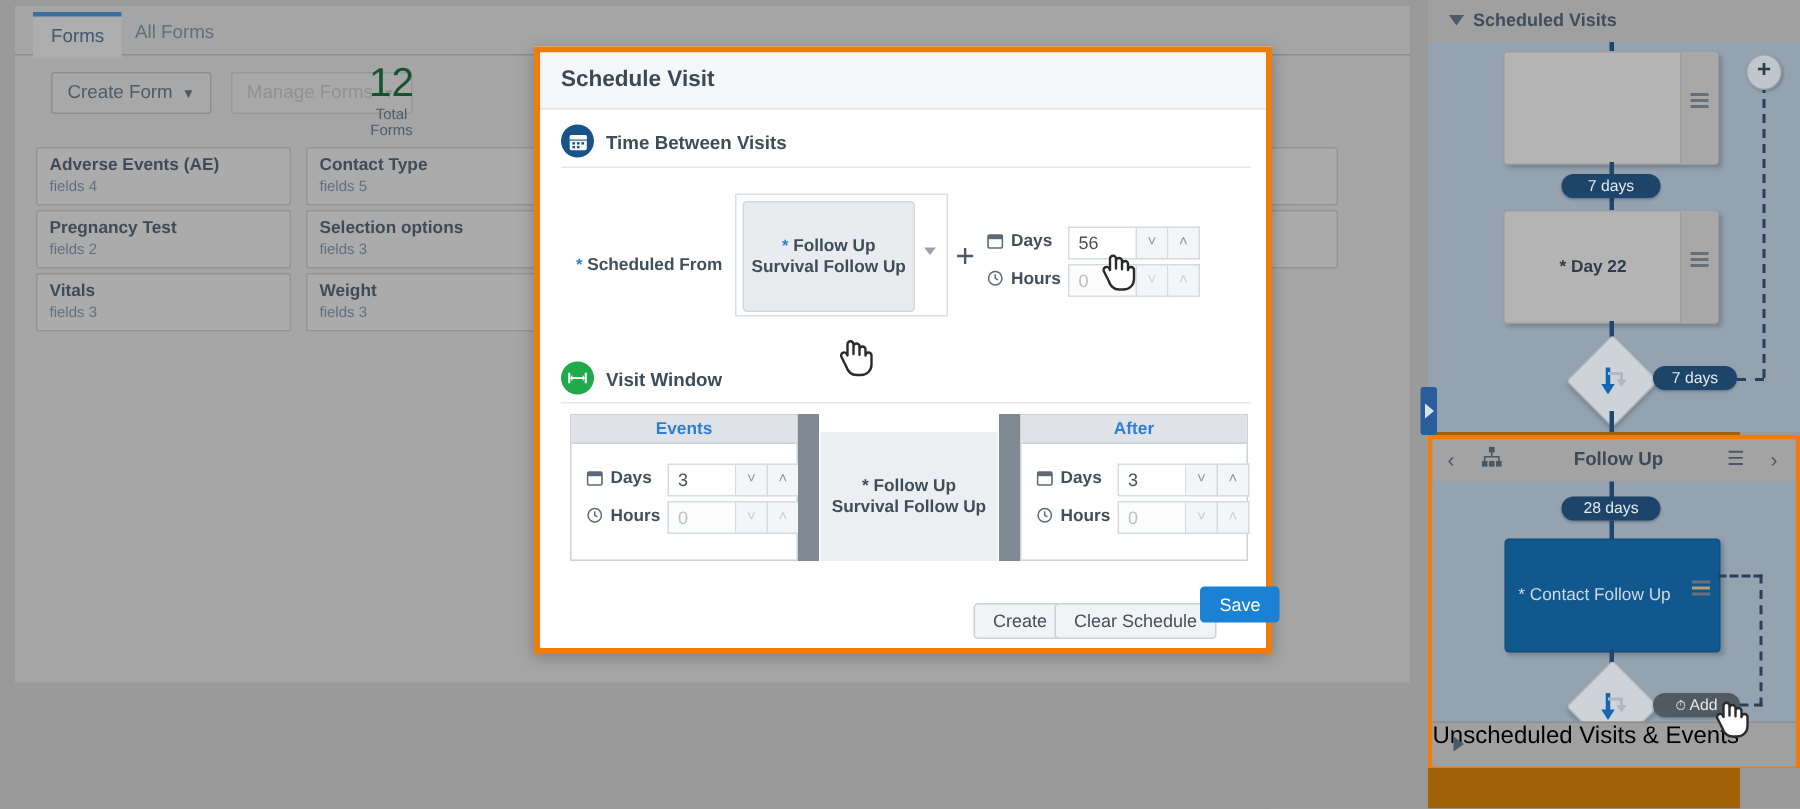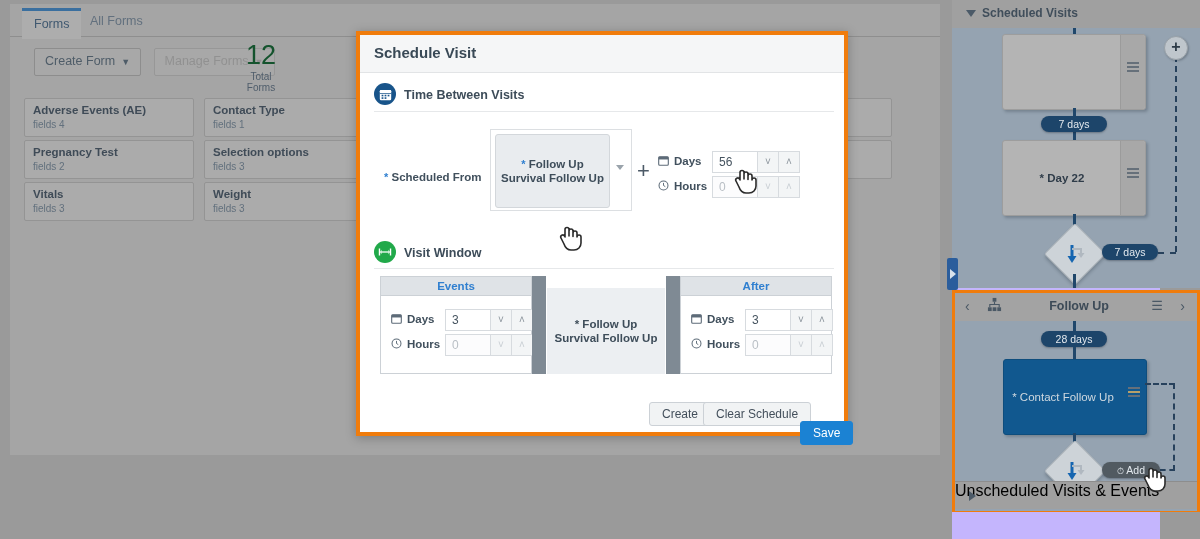--- a/index.html
+++ b/index.html
@@ -51,21 +51,21 @@
   .warn-badge{
     position:absolute;left:347px;top:150px;width:19px;height:19px;
     border-radius:50%;background:#d96a1f;border:2px solid #c4musk;
     box-sizing:border-box;border:2px solid #b8571a;
   }
   .warn-badge:after{content:"";position:absolute;left:5px;top:4px;width:8px;height:9px;
     border:1.5px solid #f2d5bb;border-radius:1px;}
   
   #sched-panel{
     position:absolute;left:952px;top:0;width:208px;height:539px;
-    background:#c4b5fd;
+    background:#a16207;
   }
   .sec-header{
     position:absolute;left:0;width:248px;height:28px;
     background:#a0a0a0;border-bottom:1px solid #8d8d8d;
   }
   .sec-header .cap{
     position:absolute;left:30px;top:6px;font-size:12px;font-weight:bold;color:#404e5b;
   }
   .tri{position:absolute;left:14px;top:10px;width:0;height:0;}
   .tri.down{border-left:5px solid transparent;border-right:5px solid transparent;
@@ -237,21 +237,21 @@
         <div class="total-num">12</div>
         <div class="total-lbl">Total Forms</div>
       </div>
 
       <div class="form-card" style="left:14px;top:94px;">
         <div class="fc-title">Adverse Events (AE)</div>
         <div class="fc-sub">fields 4</div>
       </div>
       <div class="form-card" style="left:194px;top:94px;">
         <div class="fc-title">Contact Type</div>
-        <div class="fc-sub">fields 1</div>
+        <div class="fc-sub">fields 5</div>
       </div>
       <div class="form-card" style="left:14px;top:136px;">
         <div class="fc-title">Pregnancy Test</div>
         <div class="fc-sub">fields 2</div>
       </div>
       <div class="form-card" style="left:194px;top:136px;">
         <div class="fc-title">Selection options</div>
         <div class="fc-sub">fields 3</div>
       </div>
       <div class="form-card" style="left:14px;top:178px;">
@@ -519,21 +519,21 @@
         <div class="spin-lbl">Hours</div>
         <div class="spin-in dim" style="left:54px;top:0;">0</div>
         <div class="spin-btn dim" style="left:100px;top:0;">˅</div>
         <div class="spin-btn dim" style="left:121px;top:0;">˄</div>
       </div>
     </div>
   </div>
 
   <div class="dlg-btn" style="left:289px;top:367px;">Create</div>
   <div class="dlg-btn" style="left:343px;top:367px;">Clear Schedule</div>
-  <div class="dlg-btn primary" style="left:440px;top:386px;text-align:right;">Save</div>
+  <div class="dlg-btn primary" style="left:440px;top:356px;text-align:right;">Save</div>
 
   <div class="cursor" style="left:199px;top:189px;">
     <svg width="26" height="28" viewBox="0 0 26 28">
       <path d="M6 13 V5.5 a2 2 0 0 1 4 0 V12 V7 a2 2 0 0 1 4 0 V12.5 V9 a2 2 0 0 1 4 0 V13 a2 2 0 0 1 4 0 v6 c0 4-3 7-7 7 h-3 c-4 0-6-3-7-6 l-3-6 a2 2 0 0 1 3.5-2 z" fill="#ffffff" stroke="#2b2b2b" stroke-width="1.6" stroke-linejoin="round"></path>
     </svg>
   </div>
   <div class="cursor" style="left:374px;top:132px;">
     <svg width="26" height="28" viewBox="0 0 26 28">
       <path d="M6 13 V5.5 a2 2 0 0 1 4 0 V12 V7 a2 2 0 0 1 4 0 V12.5 V9 a2 2 0 0 1 4 0 V13 a2 2 0 0 1 4 0 v6 c0 4-3 7-7 7 h-3 c-4 0-6-3-7-6 l-3-6 a2 2 0 0 1 3.5-2 z" fill="#ffffff" stroke="#2b2b2b" stroke-width="1.6" stroke-linejoin="round"></path>
     </svg>

